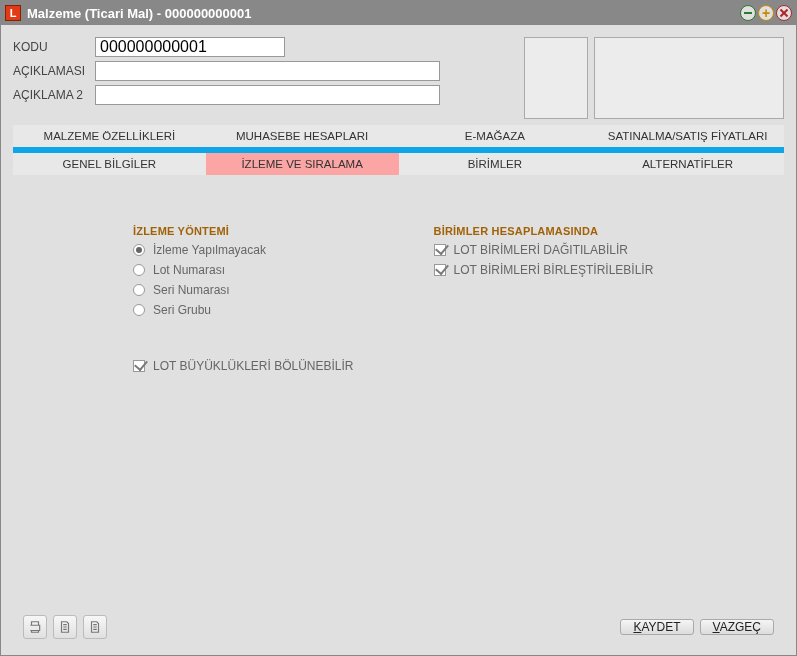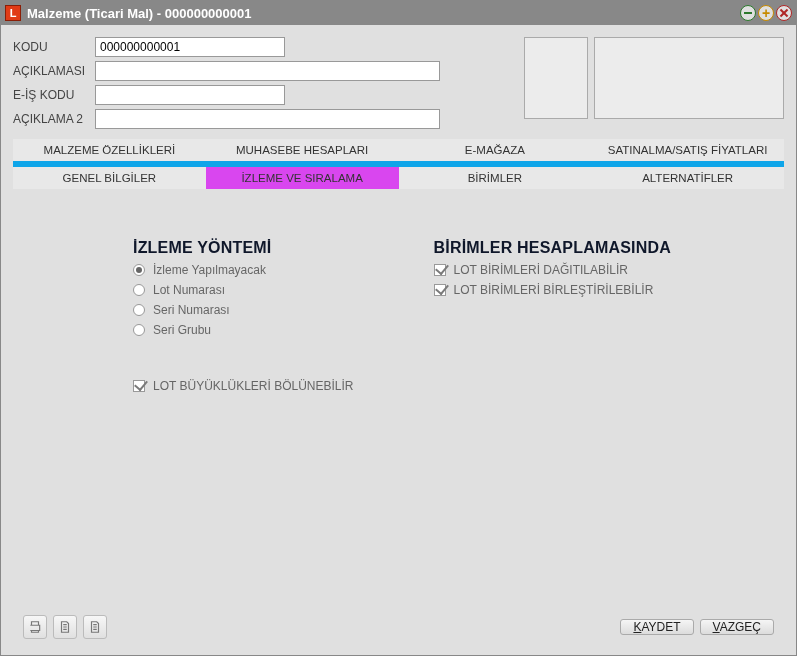--- a/index.html
+++ b/index.html
@@ -64,21 +64,21 @@
   .content { flex:1; padding:12px 12px 6px 12px; display:flex; flex-direction:column; }
 
   .upper { display:flex; gap:12px; }
   .form-area { flex:1; }
   .form-row { display:flex; align-items:center; margin-bottom:4px; }
   .form-row label { width:82px; color:#444; font-size:12px; }
   .form-row input {
     border:1px solid #999;
     height:20px;
     padding:2px 4px;
-    font-size:12px;
+    font-size:16px;
     background:#fff;
   }
   .input-short { width:190px; }
   .input-long  { width:345px; }
 
   .image-boxes { display:flex; gap:6px; margin-left:auto; }
   .image-box {
     width:64px; height:82px;
     border:1px solid #aaa;
     background:#ececec;
@@ -97,33 +97,33 @@
   }
   .tab-row:last-child { border-bottom:none; }
   .tab {
     flex:1;
     text-align:center;
     padding:5px 4px;
     cursor:pointer;
     white-space:nowrap;
   }
   .tab.active {
-    background:#d946ef;
+    background:#fca5a5;
   }
 
   .tab-panel {
     flex:1;
     padding:50px 28px 10px 120px;
     color:#555;
     display:flex;
     gap:80px;
     align-items:flex-start;
   }
   .group { }
-  .group-title { font-weight:bold; color:#0f172a; margin-bottom:6px; font-size:16px; letter-spacing:0.2px; }
+  .group-title { font-weight:bold; color:#a16207; margin-bottom:6px; font-size:11px; letter-spacing:0.2px; }
   .radio-row, .check-row { display:flex; align-items:center; margin-bottom:6px; font-size:12px; color:#666; cursor:pointer; }
   .radio {
     width:12px; height:12px; border:1px solid #999; border-radius:50%; margin-right:8px; position:relative;
     background:#fff;
   }
   .radio.checked::after{ content:""; width:6px; height:6px; border-radius:50%; background:#666; position:absolute; top:2px; left:2px; }
   .check {
     width:12px; height:12px; border:1px solid #999; margin-right:8px; position:relative; background:#fff;
   }
   .check.checked::after{
@@ -181,24 +181,20 @@
       <div class="form-area">
         <div class="form-row">
           <label>KODU</label>
           <input class="input-short" value="000000000001" style="">
         </div>
         <div class="form-row">
           <label>AÇIKLAMASI</label>
           <input class="input-long" value="" style="">
         </div>
         <div class="form-row">
-          <label>E-İŞ KODU</label>
-          <input class="input-short" value="" style="">
-        </div>
-        <div class="form-row">
           <label>AÇIKLAMA 2</label>
           <input class="input-long" value="" style="">
         </div>
       </div>
       <div class="image-boxes">
         <div class="image-box"></div>
         <div class="image-box wide"></div>
       </div>
     </div>
 

